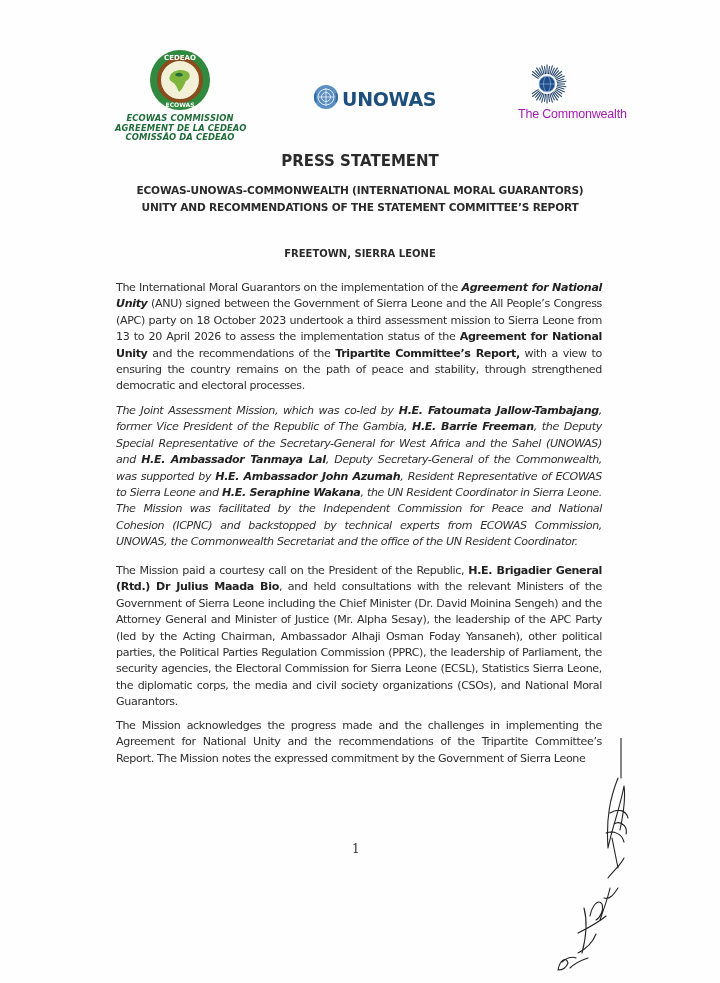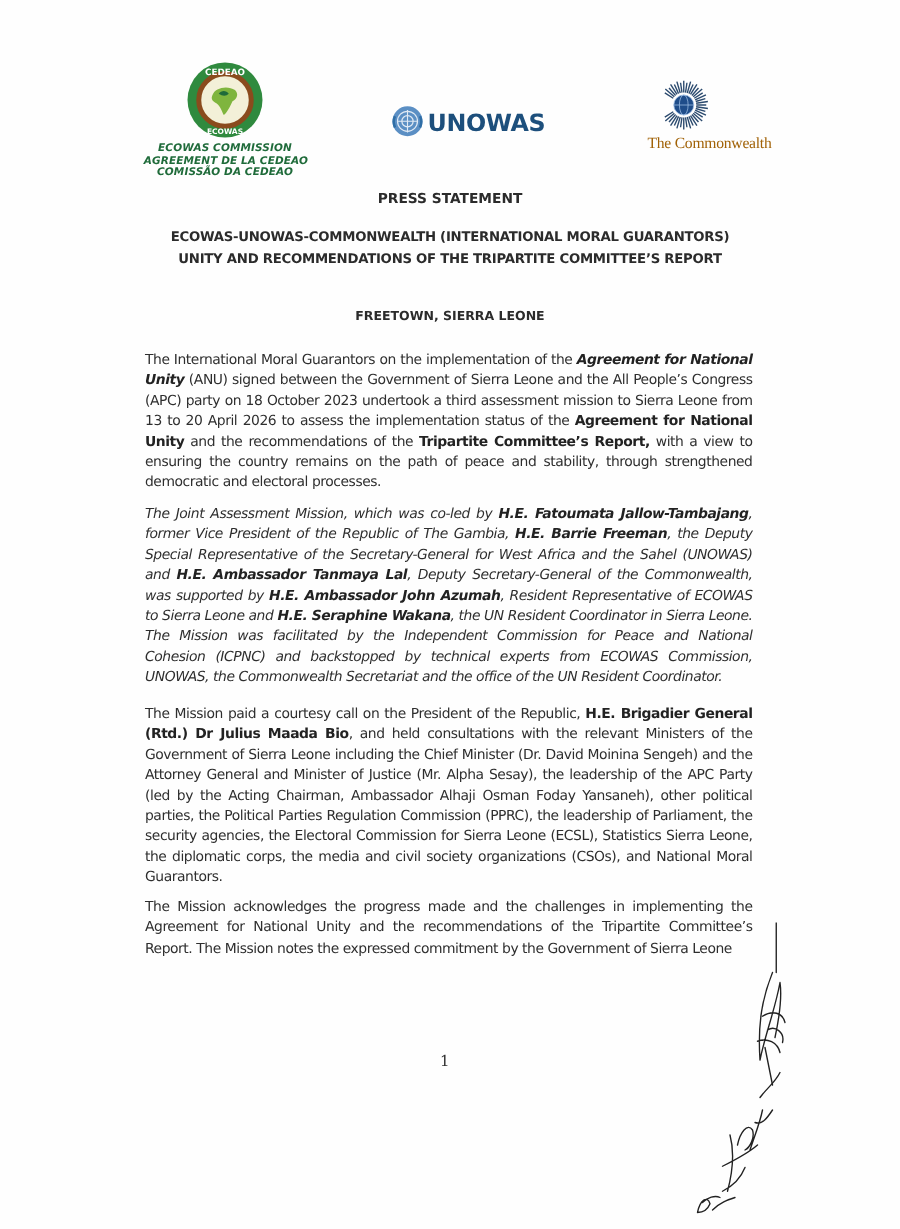--- a/index.html
+++ b/index.html
@@ -8,24 +8,24 @@
 
     .logos { position: absolute; top: 48px; left: 0; width: 720px; height: 100px; padding-left: 43px; }
     .logo-ecowas { position: absolute; left: 115px; top: 0; width: 130px; text-align: center; }
     .ecowas-emblem { width: 64px; height: 64px; margin: 0 auto; display: block; }
     .ecowas-text { font-family: "DejaVu Sans", sans-serif; font-weight: bold; font-size: 8.4px; color: #1f6b3a; line-height: 9.6px; letter-spacing: 0.1px; margin-top: 2px; white-space: nowrap; font-style: italic; }
     .logo-unowas { position: absolute; left: 313px; top: 36px; display: flex; align-items: flex-end; }
     .un-emblem { width: 26px; height: 26px; }
     .unowas-text { font-family: "DejaVu Sans", sans-serif; font-weight: bold; font-size: 19px; color: #1d4f7c; margin-left: 3px; letter-spacing: -0.3px; }
     .logo-cw { position: absolute; left: 484px; top: 16px; width: 125px; text-align: center; }
     .cw-emblem { width: 40px; height: 40px; display: block; margin: 0 auto; }
-    .cw-text { font-family: Liberation Serif, serif; font-size: 12.5px; color: #a16207; margin-top: 3px; white-space: nowrap; letter-spacing: -0.2px; margin-left: 34px; }
+    .cw-text { font-family: Liberation Sans, sans-serif; font-size: 12.5px; color: #a21caf; margin-top: 3px; white-space: nowrap; letter-spacing: -0.2px; margin-left: 34px; }
 
     .heading { position: absolute; left: 110px; width: 500px; text-align: center; font-family: "DejaVu Sans", sans-serif; font-weight: bold; color: #2b2b2b; }
-    .h-press { top: 152px; font-size: 11px; }
+    .h-press { top: 152px; font-size: 15px; }
     .h-title { top: 182px; font-size: 10.6px; line-height: 17px; letter-spacing: -0.2px; }
     .h-place { top: 248px; font-size: 10px; }
 
     .body-text { position: absolute; left: 116px; width: 486px; font-family: "DejaVu Sans", sans-serif; font-size: 11.1px; line-height: 16.4px; color: #2e2e2e; text-align: justify; letter-spacing: -0.35px; }
     .p1 { top: 280px; }
     .p2 { top: 403px; font-style: italic; }
     .p3 { top: 563px; }
     .p4 { top: 718px; }
     .body-text b { font-weight: bold; color: #222; }
     .body-text i { font-style: italic; }
@@ -116,21 +116,21 @@
         <line x1="12" y1="20" x2="28" y2="20" stroke="#9fbfe6" stroke-width="0.6"></line>
       </svg>
       <div class="cw-text">The Commonwealth</div>
     </div>
   </div>
 
   <div class="heading h-press">PRESS STATEMENT</div>
 
   <div class="heading h-title">
     <div>ECOWAS-UNOWAS-COMMONWEALTH (INTERNATIONAL MORAL GUARANTORS)</div>
-    <div>UNITY AND RECOMMENDATIONS OF THE TRIPARTITE COMMITTEE’S REPORT</div>
+    <div>UNITY AND RECOMMENDATIONS OF THE STATEMENT COMMITTEE’S REPORT</div>
   </div>
 
   <div class="heading h-place">FREETOWN, SIERRA LEONE</div>
 
   <div class="body-text p1"><span>The International Moral Guarantors on the implementation of the </span><b><i>Agreement for National Unity</i></b><span> (ANU) signed between the Government of Sierra Leone and the All People’s Congress (APC) party on 18 October 2023 undertook a third assessment mission to Sierra Leone from 13 to 20 April 2026 to assess the implementation status of the </span><b>Agreement for National Unity</b><span> and the recommendations of the </span><b>Tripartite Committee’s Report,</b><span> with a view to ensuring the country remains on the path of peace and stability, through strengthened democratic and electoral processes.</span></div>
   <div class="body-text p2"><span>The Joint Assessment Mission, which was co-led by </span><b>H.E. Fatoumata Jallow-Tambajang</b><span>, former Vice President of the Republic of The Gambia, </span><b>H.E. Barrie Freeman</b><span>, the Deputy Special Representative of the Secretary-General for West Africa and the Sahel (UNOWAS) and </span><b>H.E. Ambassador Tanmaya Lal</b><span>, Deputy Secretary-General of the Commonwealth, was supported by </span><b>H.E. Ambassador John Azumah</b><span>, Resident Representative of ECOWAS to Sierra Leone and </span><b>H.E. Seraphine Wakana</b><span>, the UN Resident Coordinator in Sierra Leone. The Mission was facilitated by the Independent Commission for Peace and National Cohesion (ICPNC) and backstopped by technical experts from ECOWAS Commission, UNOWAS, the Commonwealth Secretariat and the office of the UN Resident Coordinator.</span></div>
   <div class="body-text p3"><span>The Mission paid a courtesy call on the President of the Republic, </span><b>H.E. Brigadier General (Rtd.) Dr Julius Maada Bio</b><span>, and held consultations with the relevant Ministers of the Government of Sierra Leone including the Chief Minister (Dr. David Moinina Sengeh) and the Attorney General and Minister of Justice (Mr. Alpha Sesay), the leadership of the APC Party (led by the Acting Chairman, Ambassador Alhaji Osman Foday Yansaneh), other political parties, the Political Parties Regulation Commission (PPRC), the leadership of Parliament, the security agencies, the Electoral Commission for Sierra Leone (ECSL), Statistics Sierra Leone, the diplomatic corps, the media and civil society organizations (CSOs), and National Moral Guarantors.</span></div>
   <div class="body-text p4"><span>The Mission acknowledges the progress made and the challenges in implementing the Agreement for National Unity and the recommendations of the Tripartite Committee’s Report.  The Mission notes the expressed commitment by the Government of Sierra Leone</span></div>
 
   <div class="page-number">1</div>

